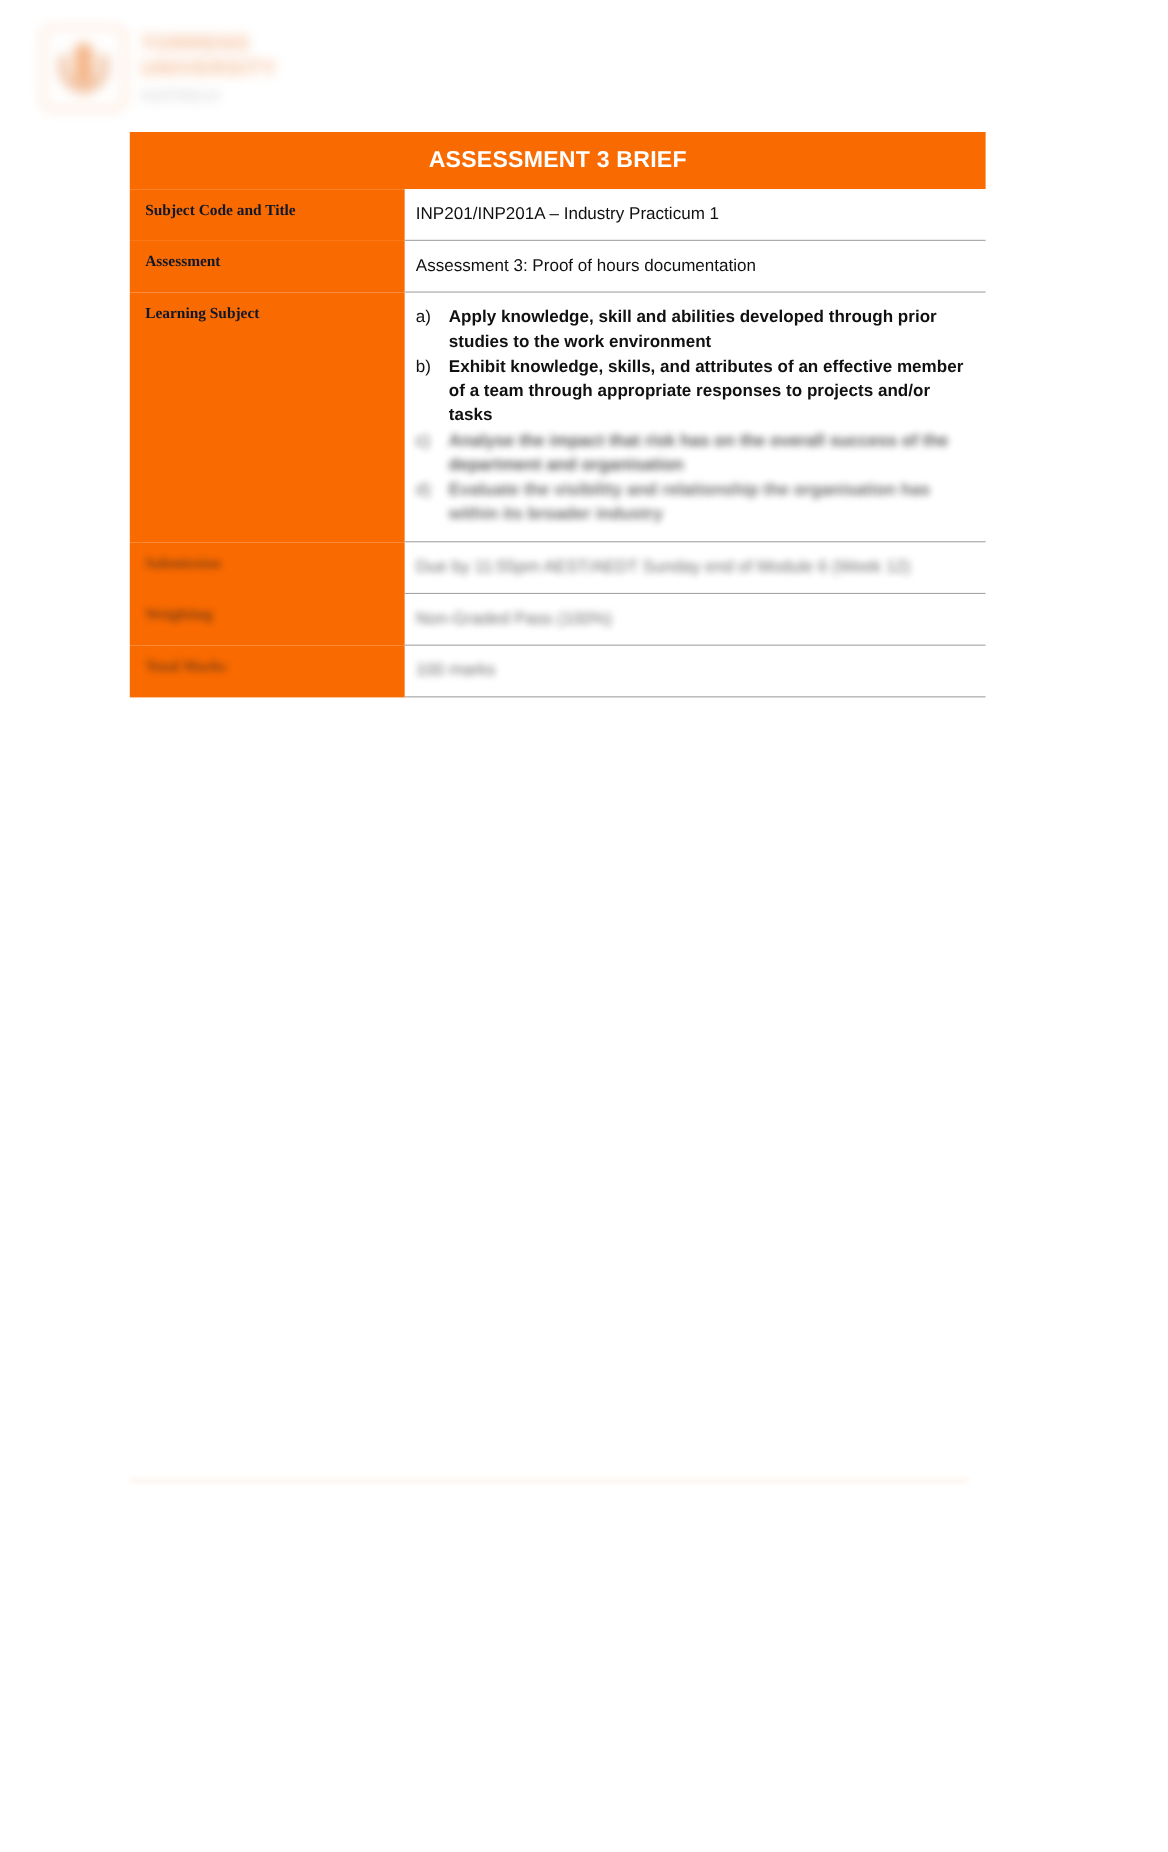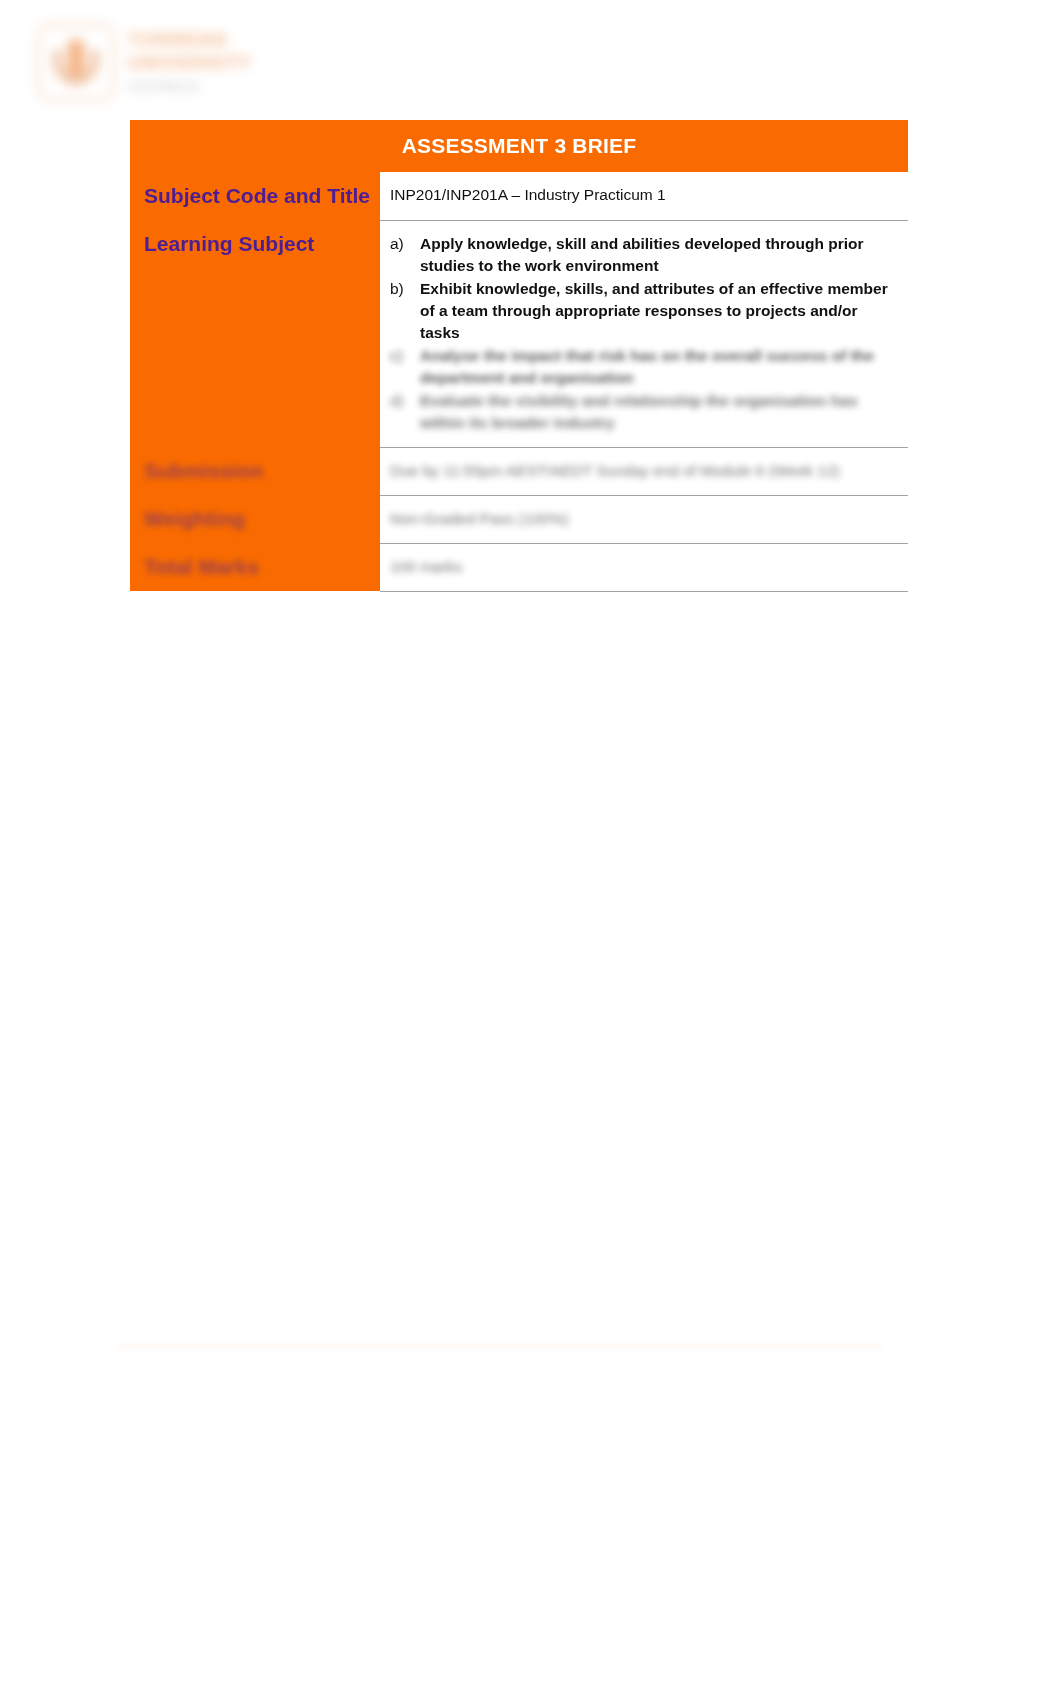--- a/index.html
+++ b/index.html
@@ -84,45 +84,45 @@
   }
 
   
   .brief-table {
     position: absolute;
     left: 118px;
     top: 120px;
     width: 778px;
     border-collapse: collapse;
     table-layout: fixed;
-    margin-left: 12px;
   }
   .brief-table td { vertical-align: top; padding: 0; }
 
   .title-bar td {
     background: #f96a00;
     height: 52px;
     text-align: center;
     vertical-align: middle;
   }
   .title-bar .title-text {
     color: #ffffff;
     font-size: 21px;
     font-weight: bold;
     letter-spacing: 0.2px;
   }
 
   .lbl {
     width: 250px;
     background: #f96a00;
-    color: #4c1d95;
-    font-size: 21px;
+    color: #0f172a;
+    font-size: 14px;
     font-weight: bold;
     padding: 12px 0 12px 14px !important;
     box-sizing: border-box;
+    font-family: Liberation Serif, serif;
   }
   .val {
     background: #ffffff;
     color: #111111;
     font-size: 15.5px;
     line-height: 1.42;
     padding: 12px 16px 12px 10px !important;
     box-sizing: border-box;
     border-bottom: 1px solid #a3a3a3;
   }
@@ -181,20 +181,24 @@
         <td colspan="2">
           <span class="title-text">ASSESSMENT 3 BRIEF</span>
         </td>
       </tr>
 
       <tr>
         <td class="lbl">Subject Code and Title</td>
         <td class="val">INP201/INP201A – Industry Practicum 1</td>
       </tr>
 
+      <tr>
+        <td class="lbl">Assessment</td>
+        <td class="val">Assessment 3: Proof of hours documentation</td>
+      </tr>
 
 
 
       <tr>
         <td class="lbl" style="height:225px">Learning Subject</td>
         <td class="val">
           <ul class="lo-list">
             <li>
               <span class="lo-marker">a)</span>
               <span class="lo-text">Apply knowledge, skill and abilities developed through prior studies to the work environment</span>

